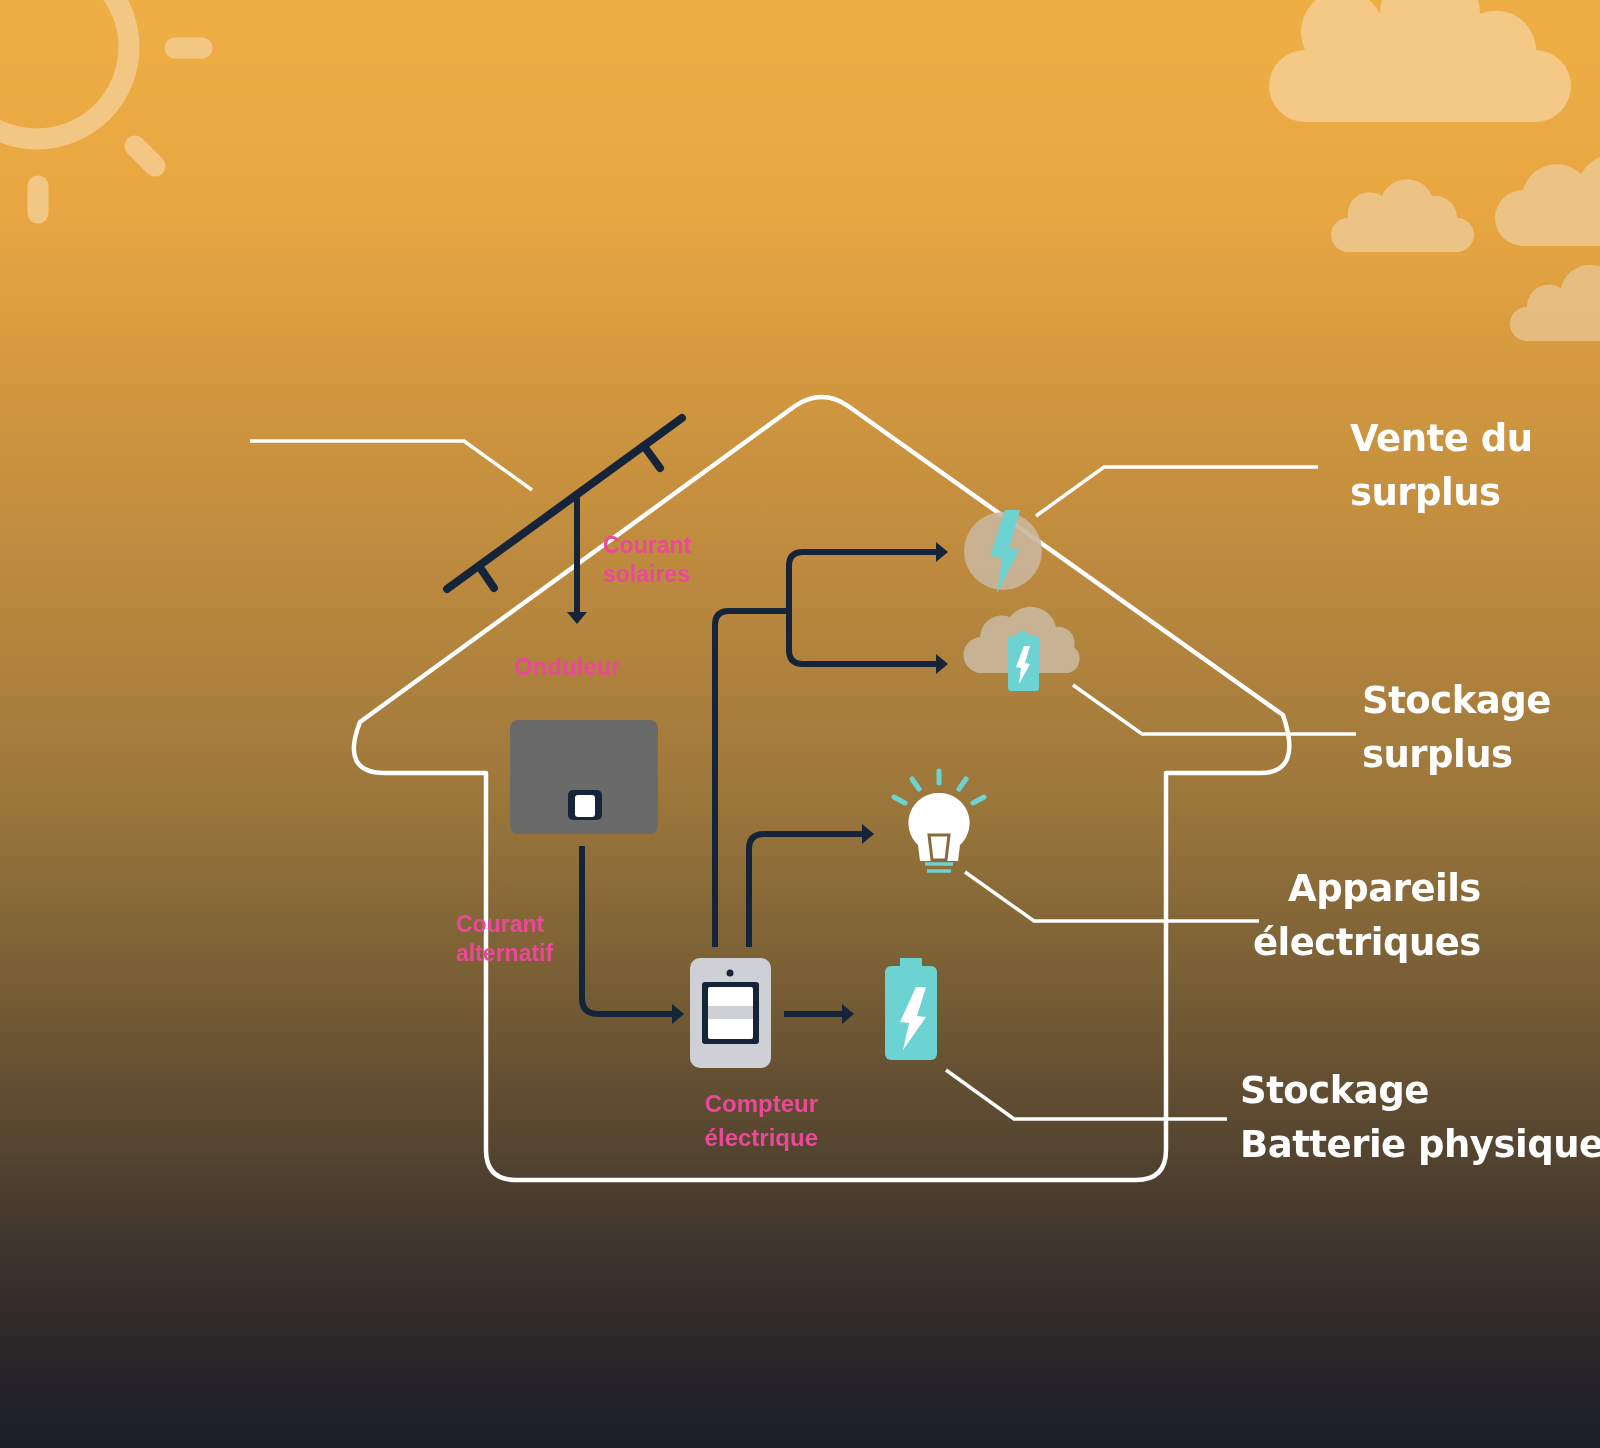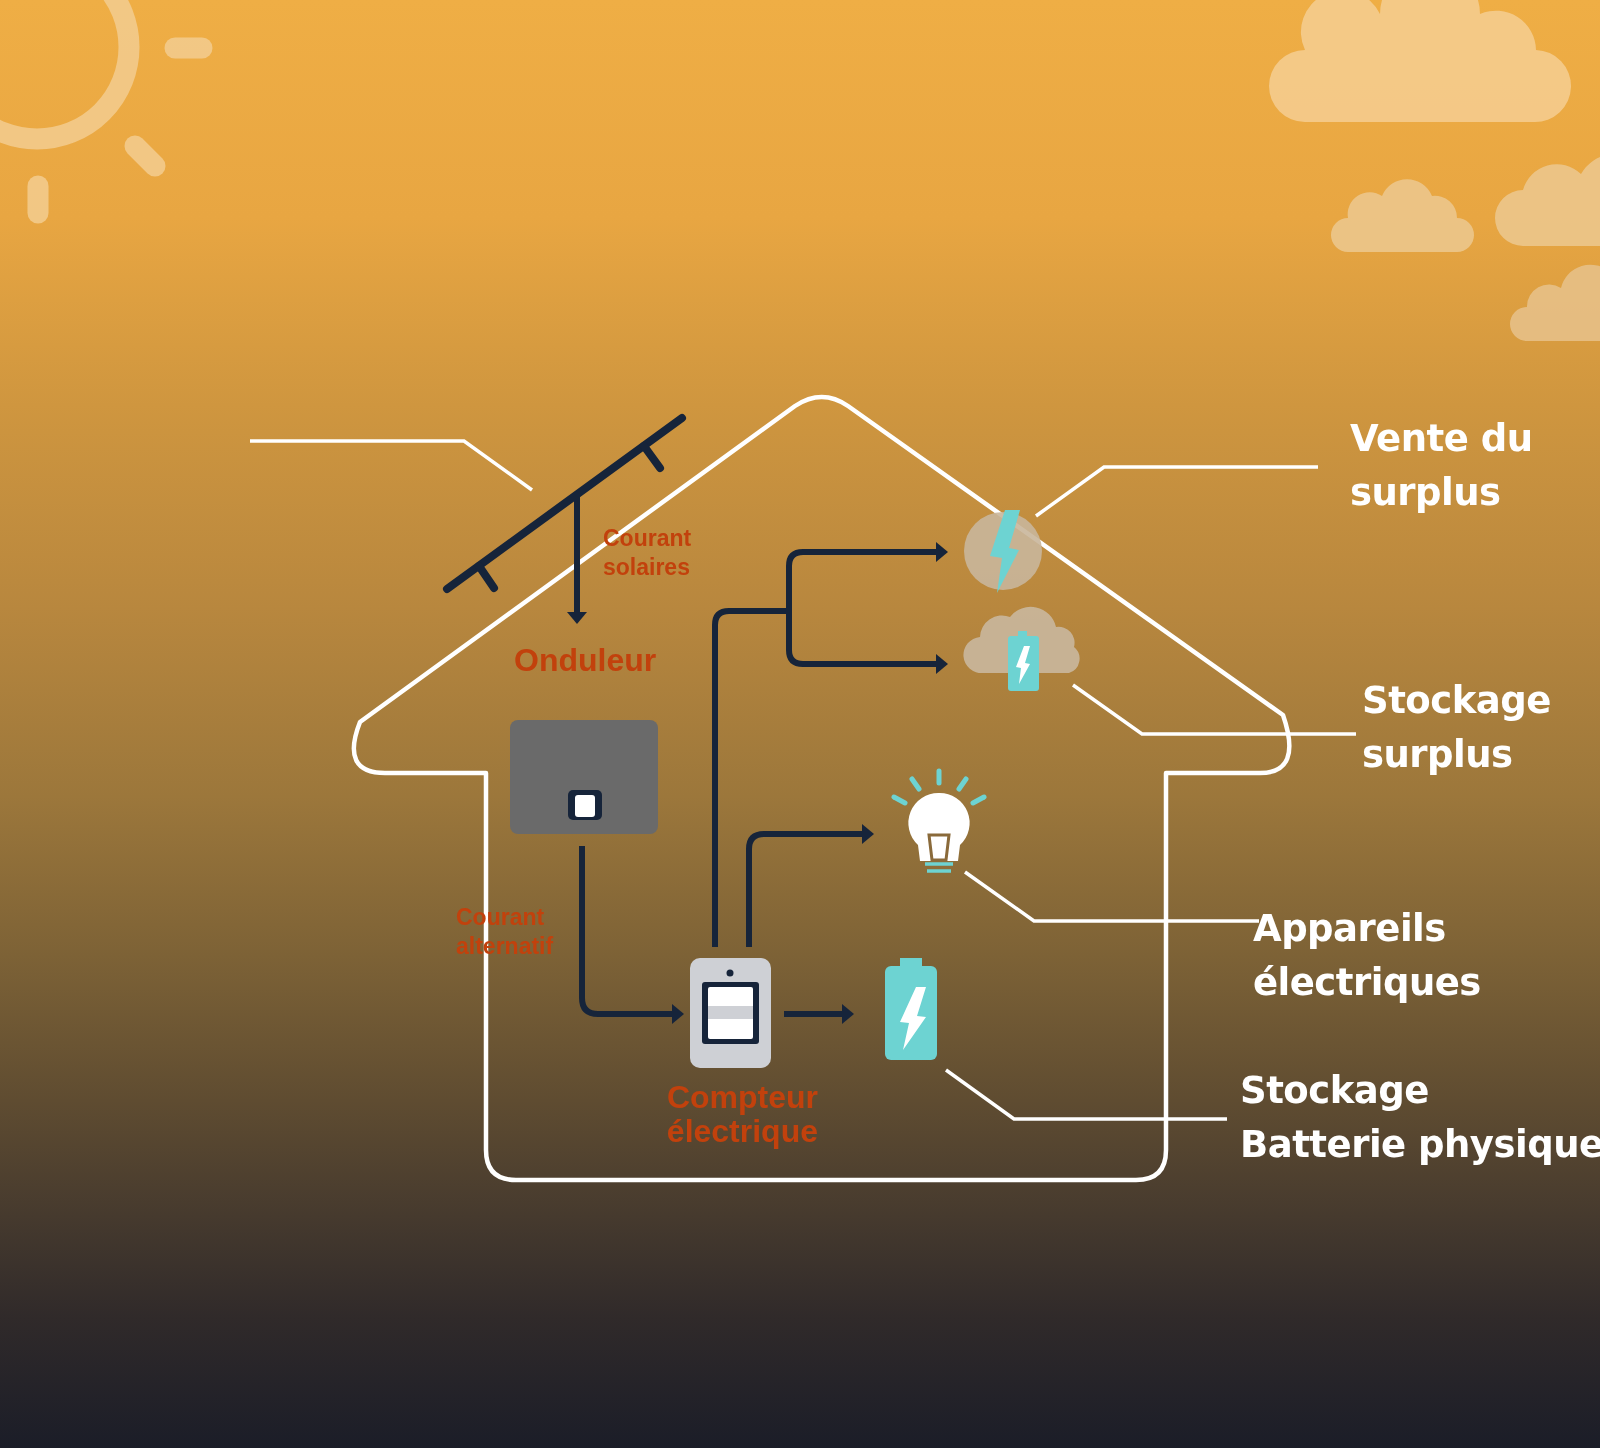--- a/index.html
+++ b/index.html
@@ -8,25 +8,25 @@
       background: linear-gradient(to bottom, #efae45 0%, #e8a642 15%, #cf963f 28%, #b8873e 42%, #9c773b 55%, #7d6236 66%, #5f4c31 76%, #463a2e 84%, #302a2a 91%, #1b1d28 100%);
       font-family: "Liberation Sans", sans-serif;
     }
     svg.scene { position: absolute; left: 0; top: 0; width: 1600px; height: 1448px; }
     .label {
       position: absolute; color: #ffffff; font-family: "DejaVu Sans", sans-serif;
       font-size: 37px; line-height: 54px; white-space: nowrap; font-weight: 600;
       letter-spacing: -0.5px;
     }
     .dark-label {
-      position: absolute; color: #c2410c; font-family: "Liberation Sans", sans-serif;
-      font-weight: bold; white-space: nowrap;
+      position: absolute; color: #ec4899; font-family: "Liberation Sans", sans-serif;
+      font-weight: bold; white-space: nowrap; margin-top: 7px;
     }
     .small { font-size: 23px; line-height: 29px; }
-    .mid { font-size: 32px; line-height: 34px; }
+    .mid { font-size: 24px; line-height: 34px; }
     .right { text-align: right; }
     .center { text-align: right; }
   </style>
 </head>
 <body>
 
 <svg class="scene" viewBox="0 0 1600 1448">
 
   <g fill="none" stroke="#f3cb8c" stroke-linecap="round" opacity="0.9">
     <circle cx="37" cy="47" r="92" stroke-width="21"></circle>
@@ -142,21 +142,21 @@
 <div class="label right" style="left:20px; top:386px; width:212px;">
 </div>
 <div class="label" style="left:1350px; top:412px;">
   <div>Vente du</div>
   <div>surplus</div>
 </div>
 <div class="label" style="left:1362px; top:674px;">
   <div>Stockage</div>
   <div>surplus</div>
 </div>
-<div class="label" style="left:1253px; top:902px;">
+<div class="label" style="left:1253px; top:862px;text-align:right;">
   <div>Appareils</div>
   <div>électriques</div>
 </div>
 <div class="label" style="left:1240px; top:1064px;">
   <div>Stockage</div>
   <div>Batterie physique</div>
 </div>
 
 <div class="dark-label small" style="left:603px; top:524px;">
   <div>Courant</div>

